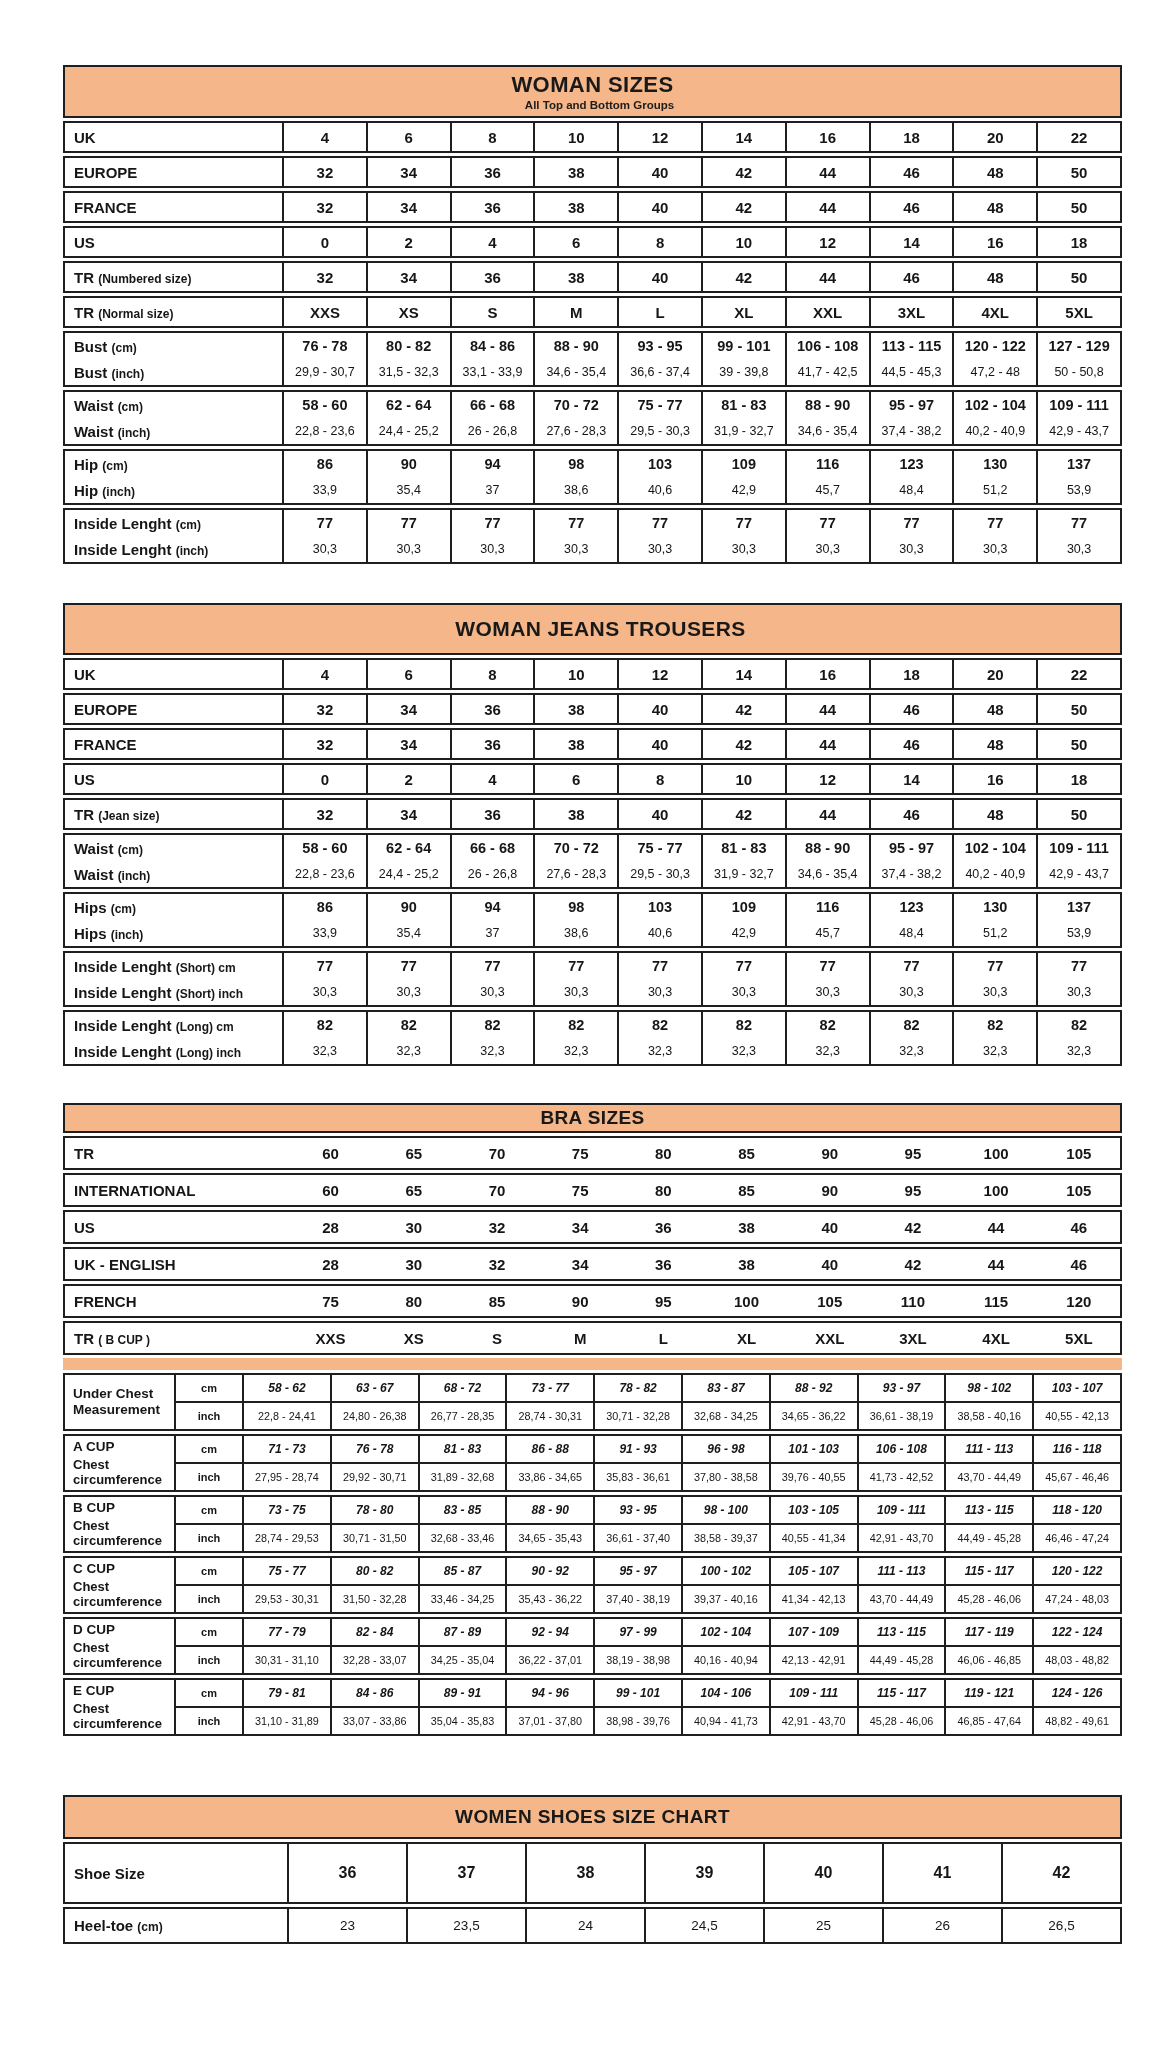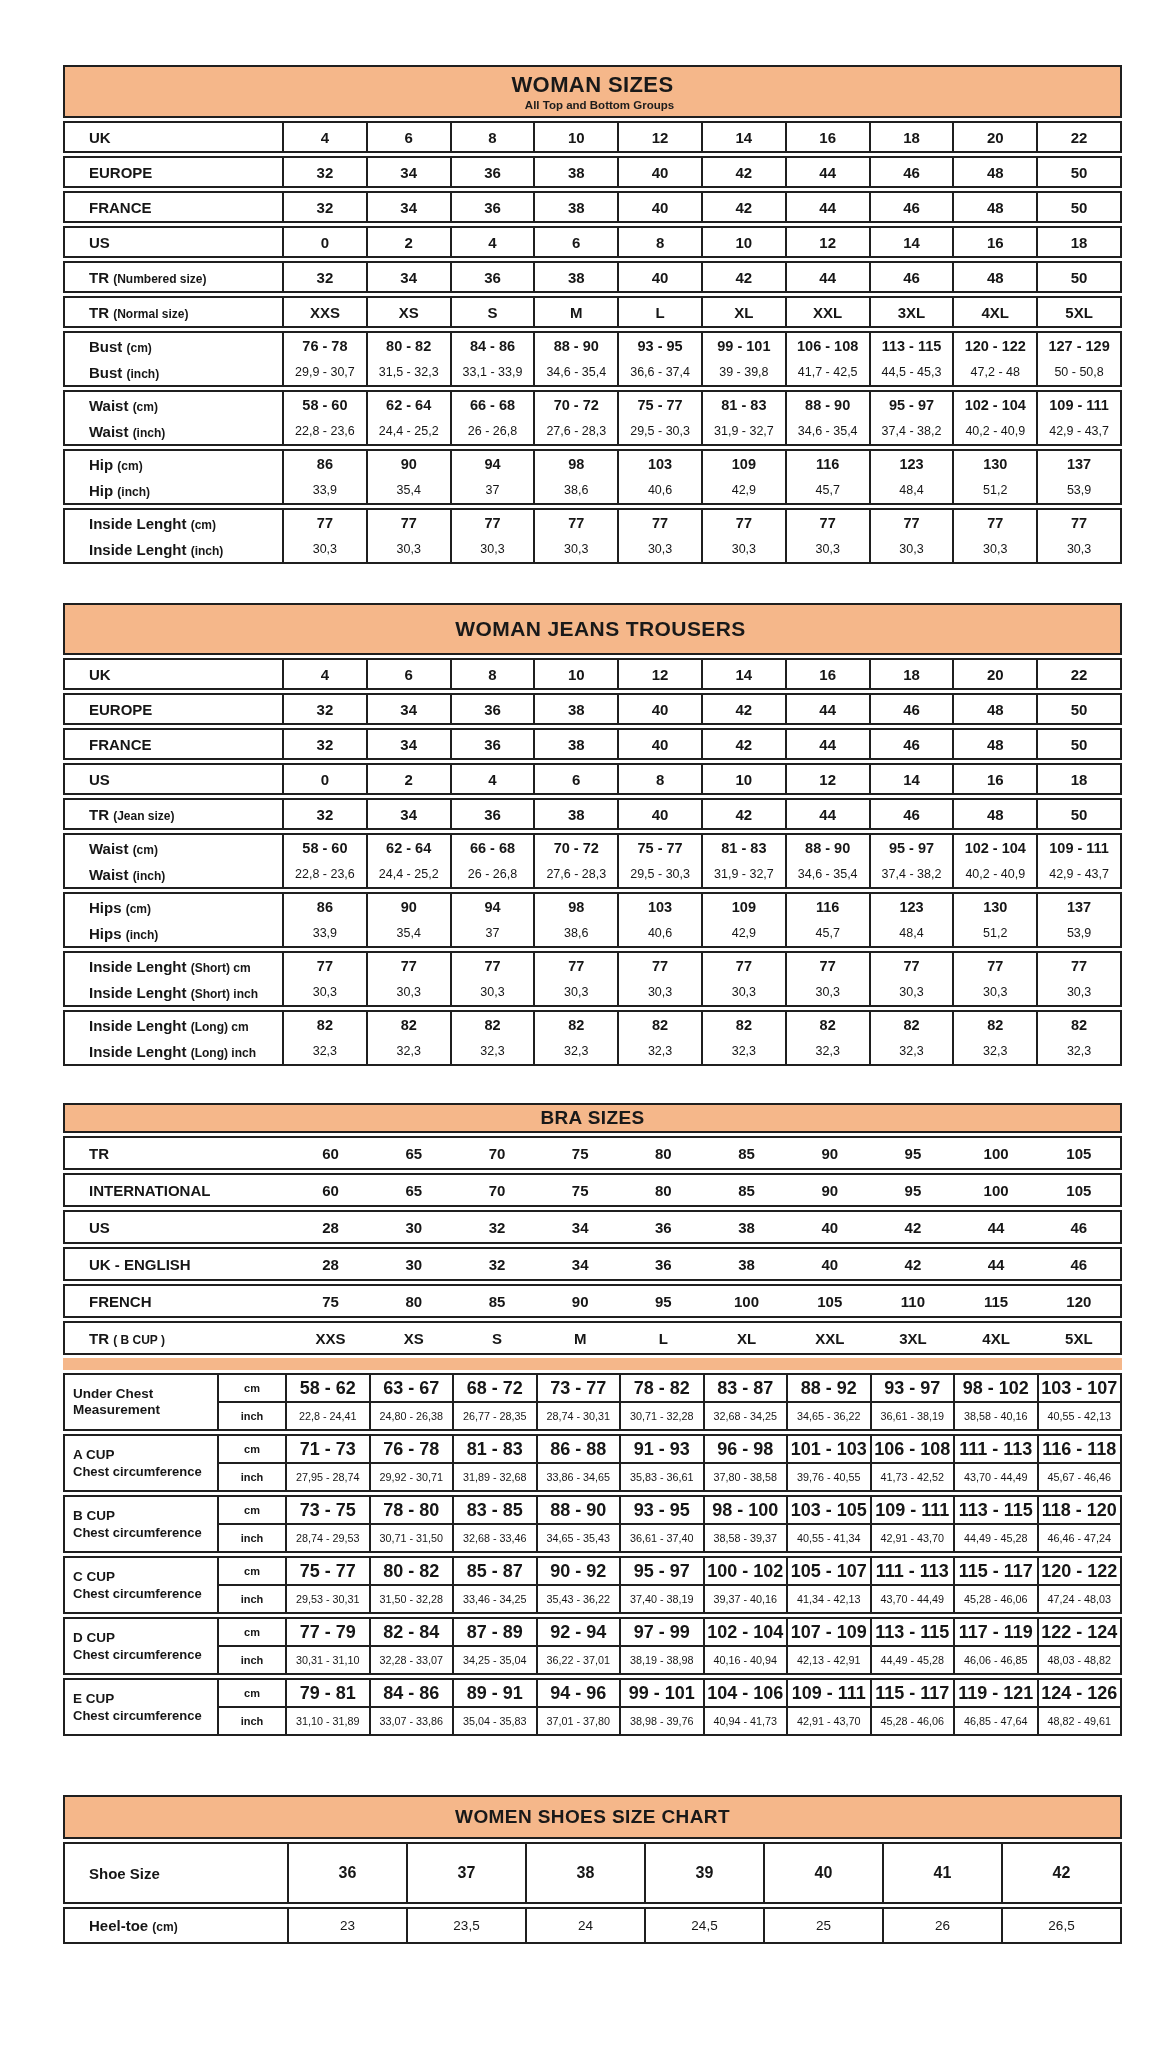--- a/index.html
+++ b/index.html
@@ -31,35 +31,35 @@
   #tbl-shoes .tbl-title{font-size:19px;}
 
   table.box{
     width:100%;border-collapse:collapse;table-layout:fixed;
     border:2.5px solid #1f1f1f;margin-top:3px;
   }
   .box td{padding:0;text-align:center;vertical-align:middle;height:26px;}
   .box.one td{height:28px;}
   #tbl-bra-sizes .box.one td{height:30px;}
   .box.grid td.unit,.box.grid td.val{border-left:2px solid #1f1f1f;}
-  .box td.lbl{border-left:none;text-align:left;padding-left:24px;
+  .box td.lbl{border-left:none;text-align:left;padding-left:9px;
     font-weight:700;font-size:15px;width:219px;box-sizing:border-box;}
   .box td.lbl .paren{font-size:12px;font-weight:700;}
   tr.divided td{border-top:2px solid #1f1f1f;}
 
   td.val{font-size:15px;font-weight:600;}
   tr.cm td.val{font-size:14.5px;}
   tr.inch td.val{font-size:12.5px;font-weight:500;}
 
   #tbl-bra-sizes .box.nogrid td.lbl{width:225px;}
-  #tbl-bra-sizes .box.grid td.lbl{width:154px;padding-left:8px;}
+  #tbl-bra-sizes .box.grid td.lbl{width:111px;padding-left:8px;}
   td.unit{width:68px;font-weight:700;font-size:11px;box-sizing:border-box;}
   .lbl .main{font-size:13.5px;font-weight:700;line-height:1.2;}
   .lbl .sub{font-size:13px;font-weight:600;margin-top:1px;}
-  #tbl-bra-sizes .box.grid tr.cm td.val{font-size:18px;}
+  #tbl-bra-sizes .box.grid tr.cm td.val{font-size:12px;font-style:italic;}
   #tbl-bra-sizes .box.grid tr.inch td.val{font-size:10.8px;}
 
   #tbl-shoes td.lbl{width:224px;}
   #tbl-shoes .blocks .box:first-child td{height:58px;}
   #tbl-shoes .blocks .box:last-child td{height:33px;}
   #tbl-shoes .blocks .box:first-child td.val{font-size:16px;font-weight:700;}
   #tbl-shoes .blocks .box:last-child td.val{font-size:13.5px;font-weight:500;}
 
   .sep{height:12px;background:#f5b78a;margin-top:3px;}
 </style>

